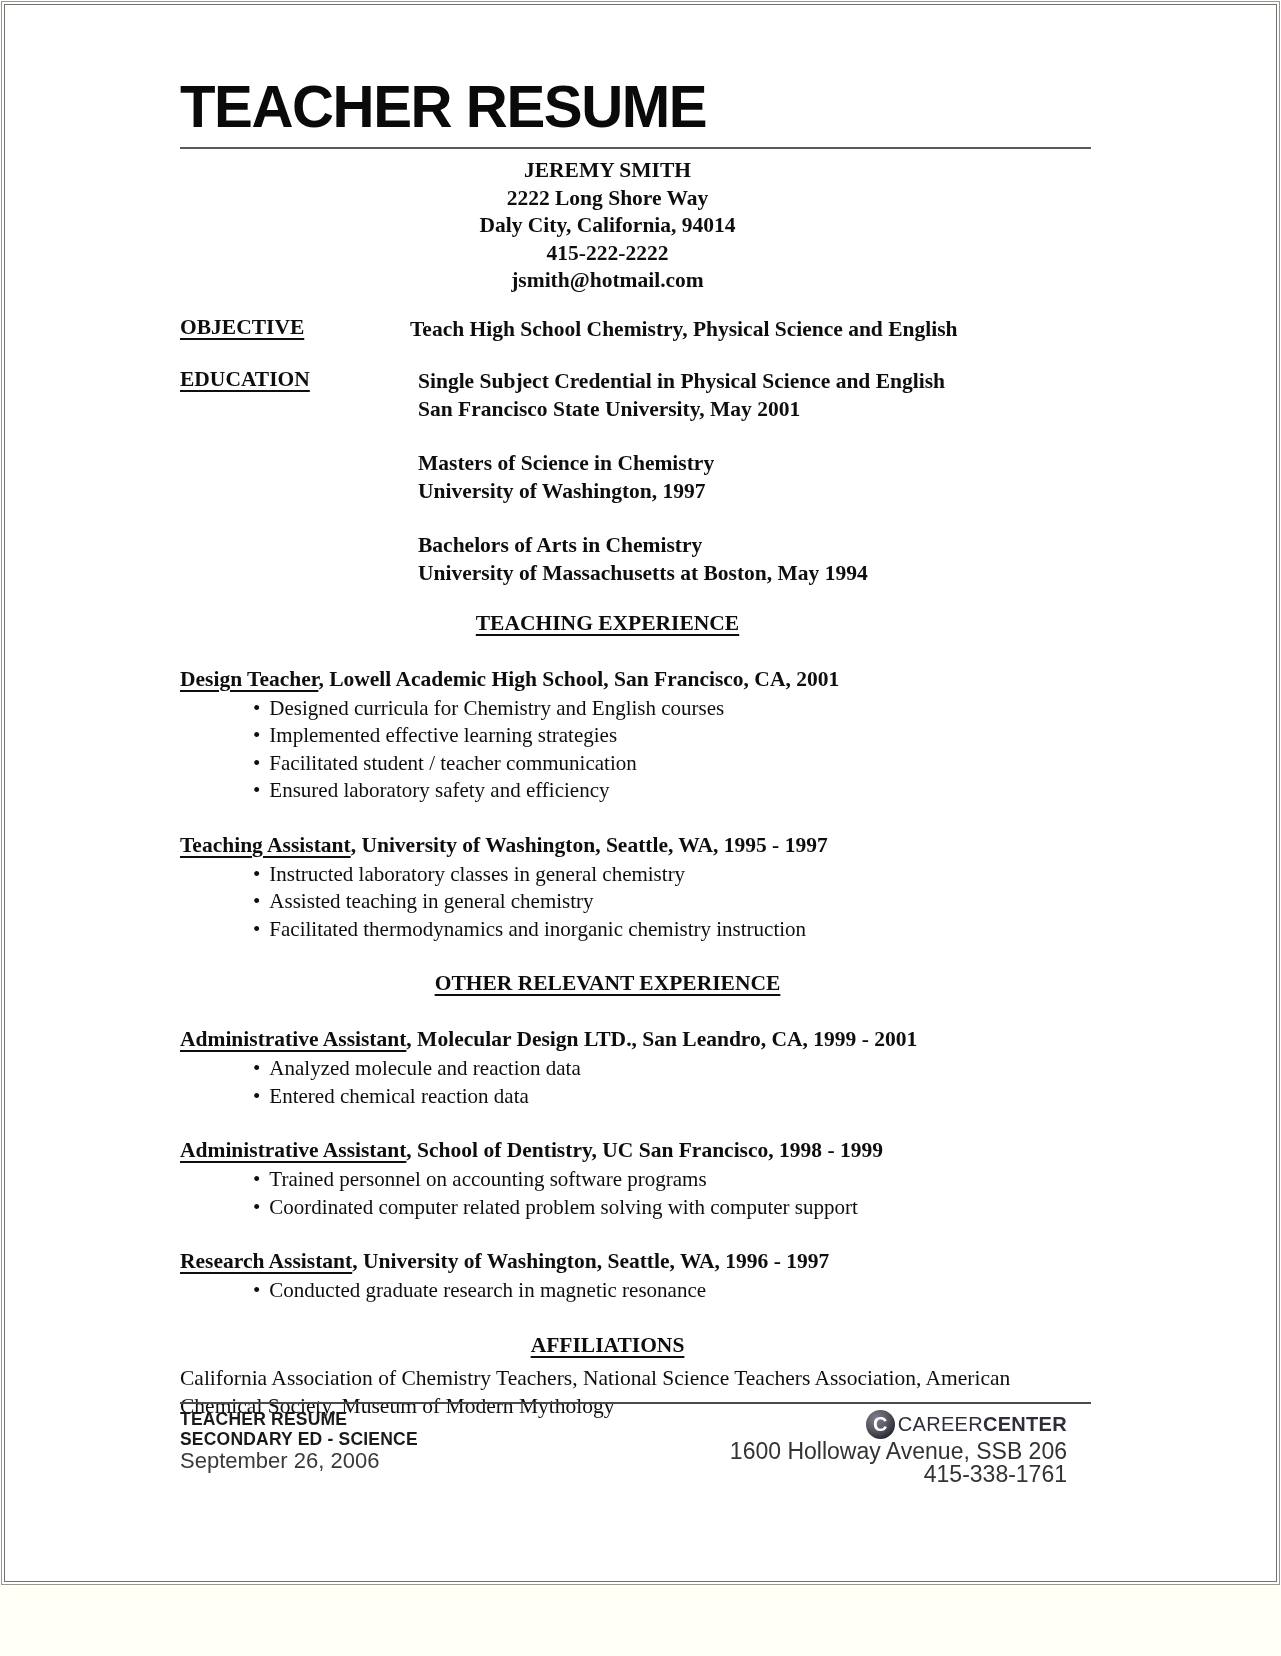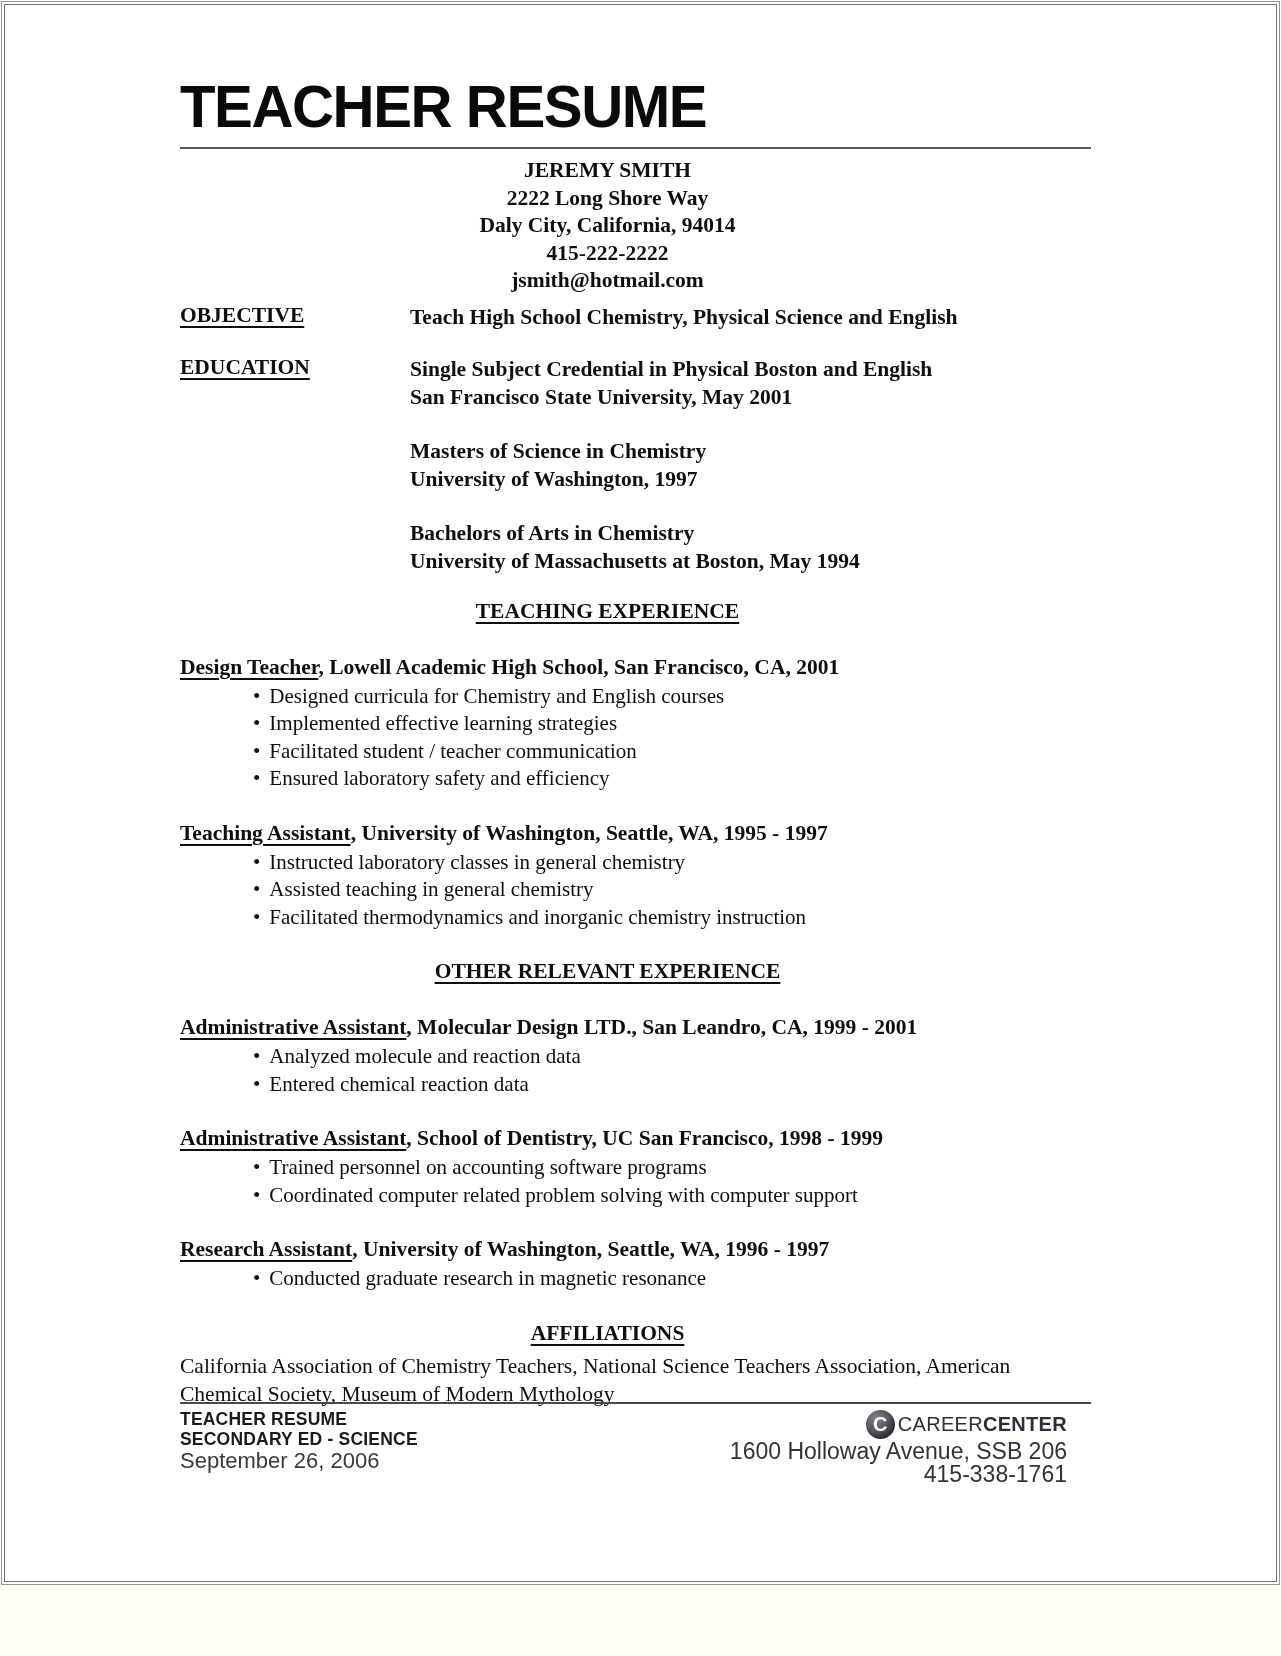--- a/index.html
+++ b/index.html
@@ -34,22 +34,22 @@
   .contact {
     text-align: center;
     font-weight: bold;
     font-size: 21.5px;
     line-height: 27.5px;
     margin-top: 8px;
     margin-right: 56px;
   }
 
   .row { display: grid; grid-template-columns: 230px 1fr; }
-  .row.objective { margin-top: 8px; }
-  .row.education { margin-top: 24px; }
+  .row.objective { margin-top: 20px; }
+  .row.education { margin-top: 24px; gap: 8px; }
   .label {
     font-weight: bold;
     font-size: 21.5px;
     text-decoration: underline;
     text-decoration-thickness: 2px;
     text-underline-offset: 4px;
   }
   .bold-line { font-weight: bold; font-size: 21.5px; line-height: 28px; }
   .edu-entry { margin-bottom: 26px; }
   .edu-entry:last-child { margin-bottom: 0; }
@@ -125,21 +125,21 @@
 
     <div class="row objective">
       <div class="label">OBJECTIVE</div>
       <div class="bold-line">Teach High School Chemistry, Physical Science and English</div>
     </div>
 
     <div class="row education">
       <div class="label">EDUCATION</div>
       <div>
         <div class="edu-entry">
-          <div class="bold-line">Single Subject Credential in Physical Boston and English</div>
+          <div class="bold-line">Single Subject Credential in Physical Science and English</div>
           <div class="bold-line">San Francisco State University, May 2001</div>
         </div>
         <div class="edu-entry">
           <div class="bold-line">Masters of Science in Chemistry</div>
           <div class="bold-line">University of Washington, 1997</div>
         </div>
         <div class="edu-entry">
           <div class="bold-line">Bachelors of Arts in Chemistry</div>
           <div class="bold-line">University of Massachusetts at Boston, May 1994</div>
         </div>

